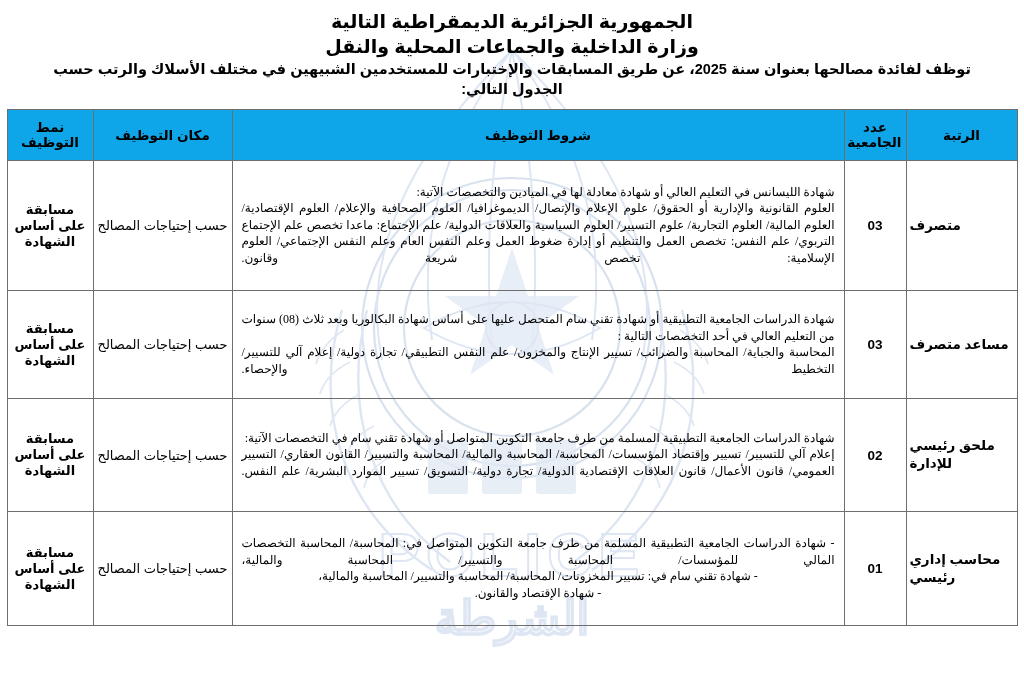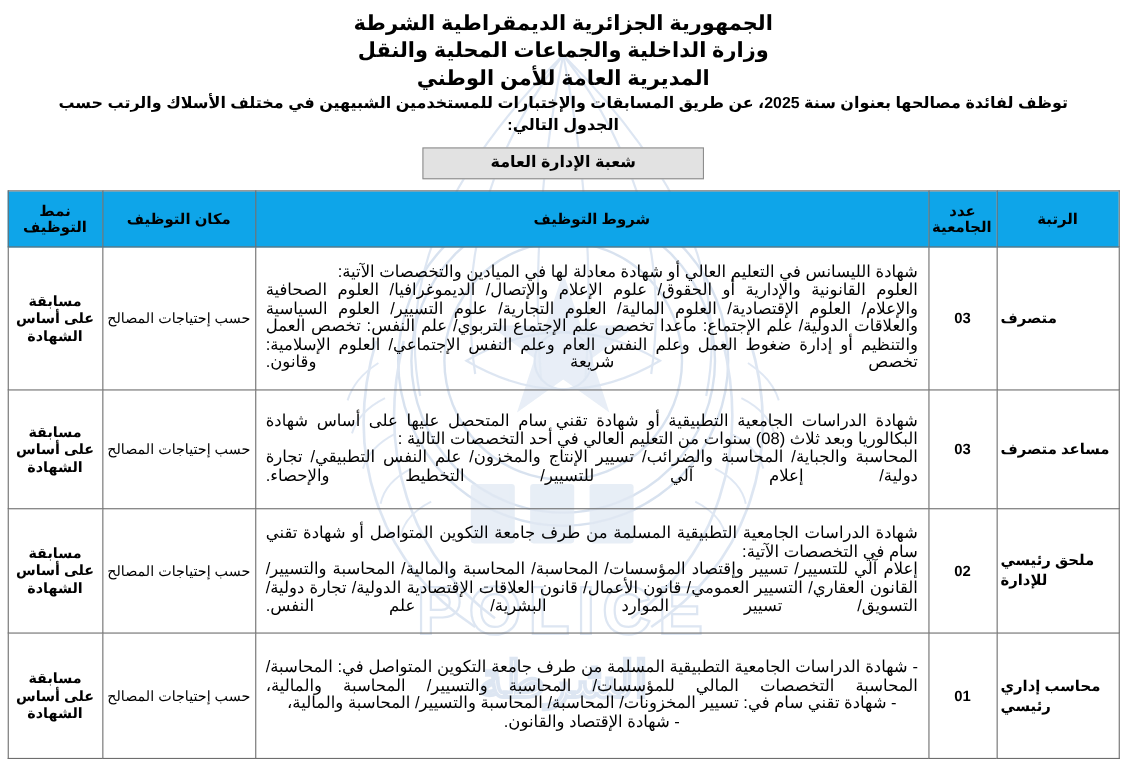--- a/index.html
+++ b/index.html
@@ -113,24 +113,25 @@
   }
   td.count {
     text-align: center;
     font-size: 13.5px;
     font-weight: bold;
     padding: 4px 2px;
   }
   td.cond {
     text-align: justify;
     text-align-last: center;
-    font-size: 15px;
+    font-size: 12px;
     line-height: 16.5px;
     padding: 6px 9px 7px 9px;
     direction: rtl;
+    font-family: Liberation Serif, serif;
   }
   td.cond p {
     margin: 0;
   }
   td.cond p.just {
     text-align: justify;
     text-align-last: justify;
   }
   td.cond p.right-last {
     text-align: justify;
@@ -203,30 +204,26 @@
     <rect x="290" y="430" width="40" height="54" rx="3"></rect>
     <rect x="344" y="430" width="40" height="54" rx="3"></rect>
   </g>
   <text x="320" y="566" text-anchor="middle" font-family="Liberation Sans, sans-serif" font-size="62" font-weight="bold" fill="none" stroke="#c3d2e8" stroke-width="2" letter-spacing="6">POLICE</text>
   <text x="320" y="624" text-anchor="middle" font-family="Liberation Sans, sans-serif" font-size="46" font-weight="bold" fill="none" stroke="#c3d2e8" stroke-width="2">الشرطة</text>
 </svg>
 
 <div id="page">
 
   <div class="titles">
-    <div class="title-line">الجمهورية الجزائرية الديمقراطية الشرطة</div>
+    <div class="title-line">الجمهورية الجزائرية الديمقراطية التالية</div>
     <div class="title-line">وزارة الداخلية والجماعات المحلية والنقل</div>
-    <div class="title-line">المديرية العامة للأمن الوطني</div>
   </div>
 
   <div class="subtitle">توظف لفائدة مصالحها بعنوان سنة 2025، عن طريق المسابقات والإختبارات للمستخدمين الشبيهين في مختلف الأسلاك والرتب حسب الجدول التالي:</div>
 
-  <div class="section-wrap">
-    <div class="section-chip">شعبة الإدارة العامة</div>
-  </div>
 
   <table class="jobs">
     <colgroup>
       <col class="c-rank">
         <col class="c-count">
         <col class="c-cond">
         <col class="c-place">
         <col class="c-mode">
     </colgroup>
     <thead>

